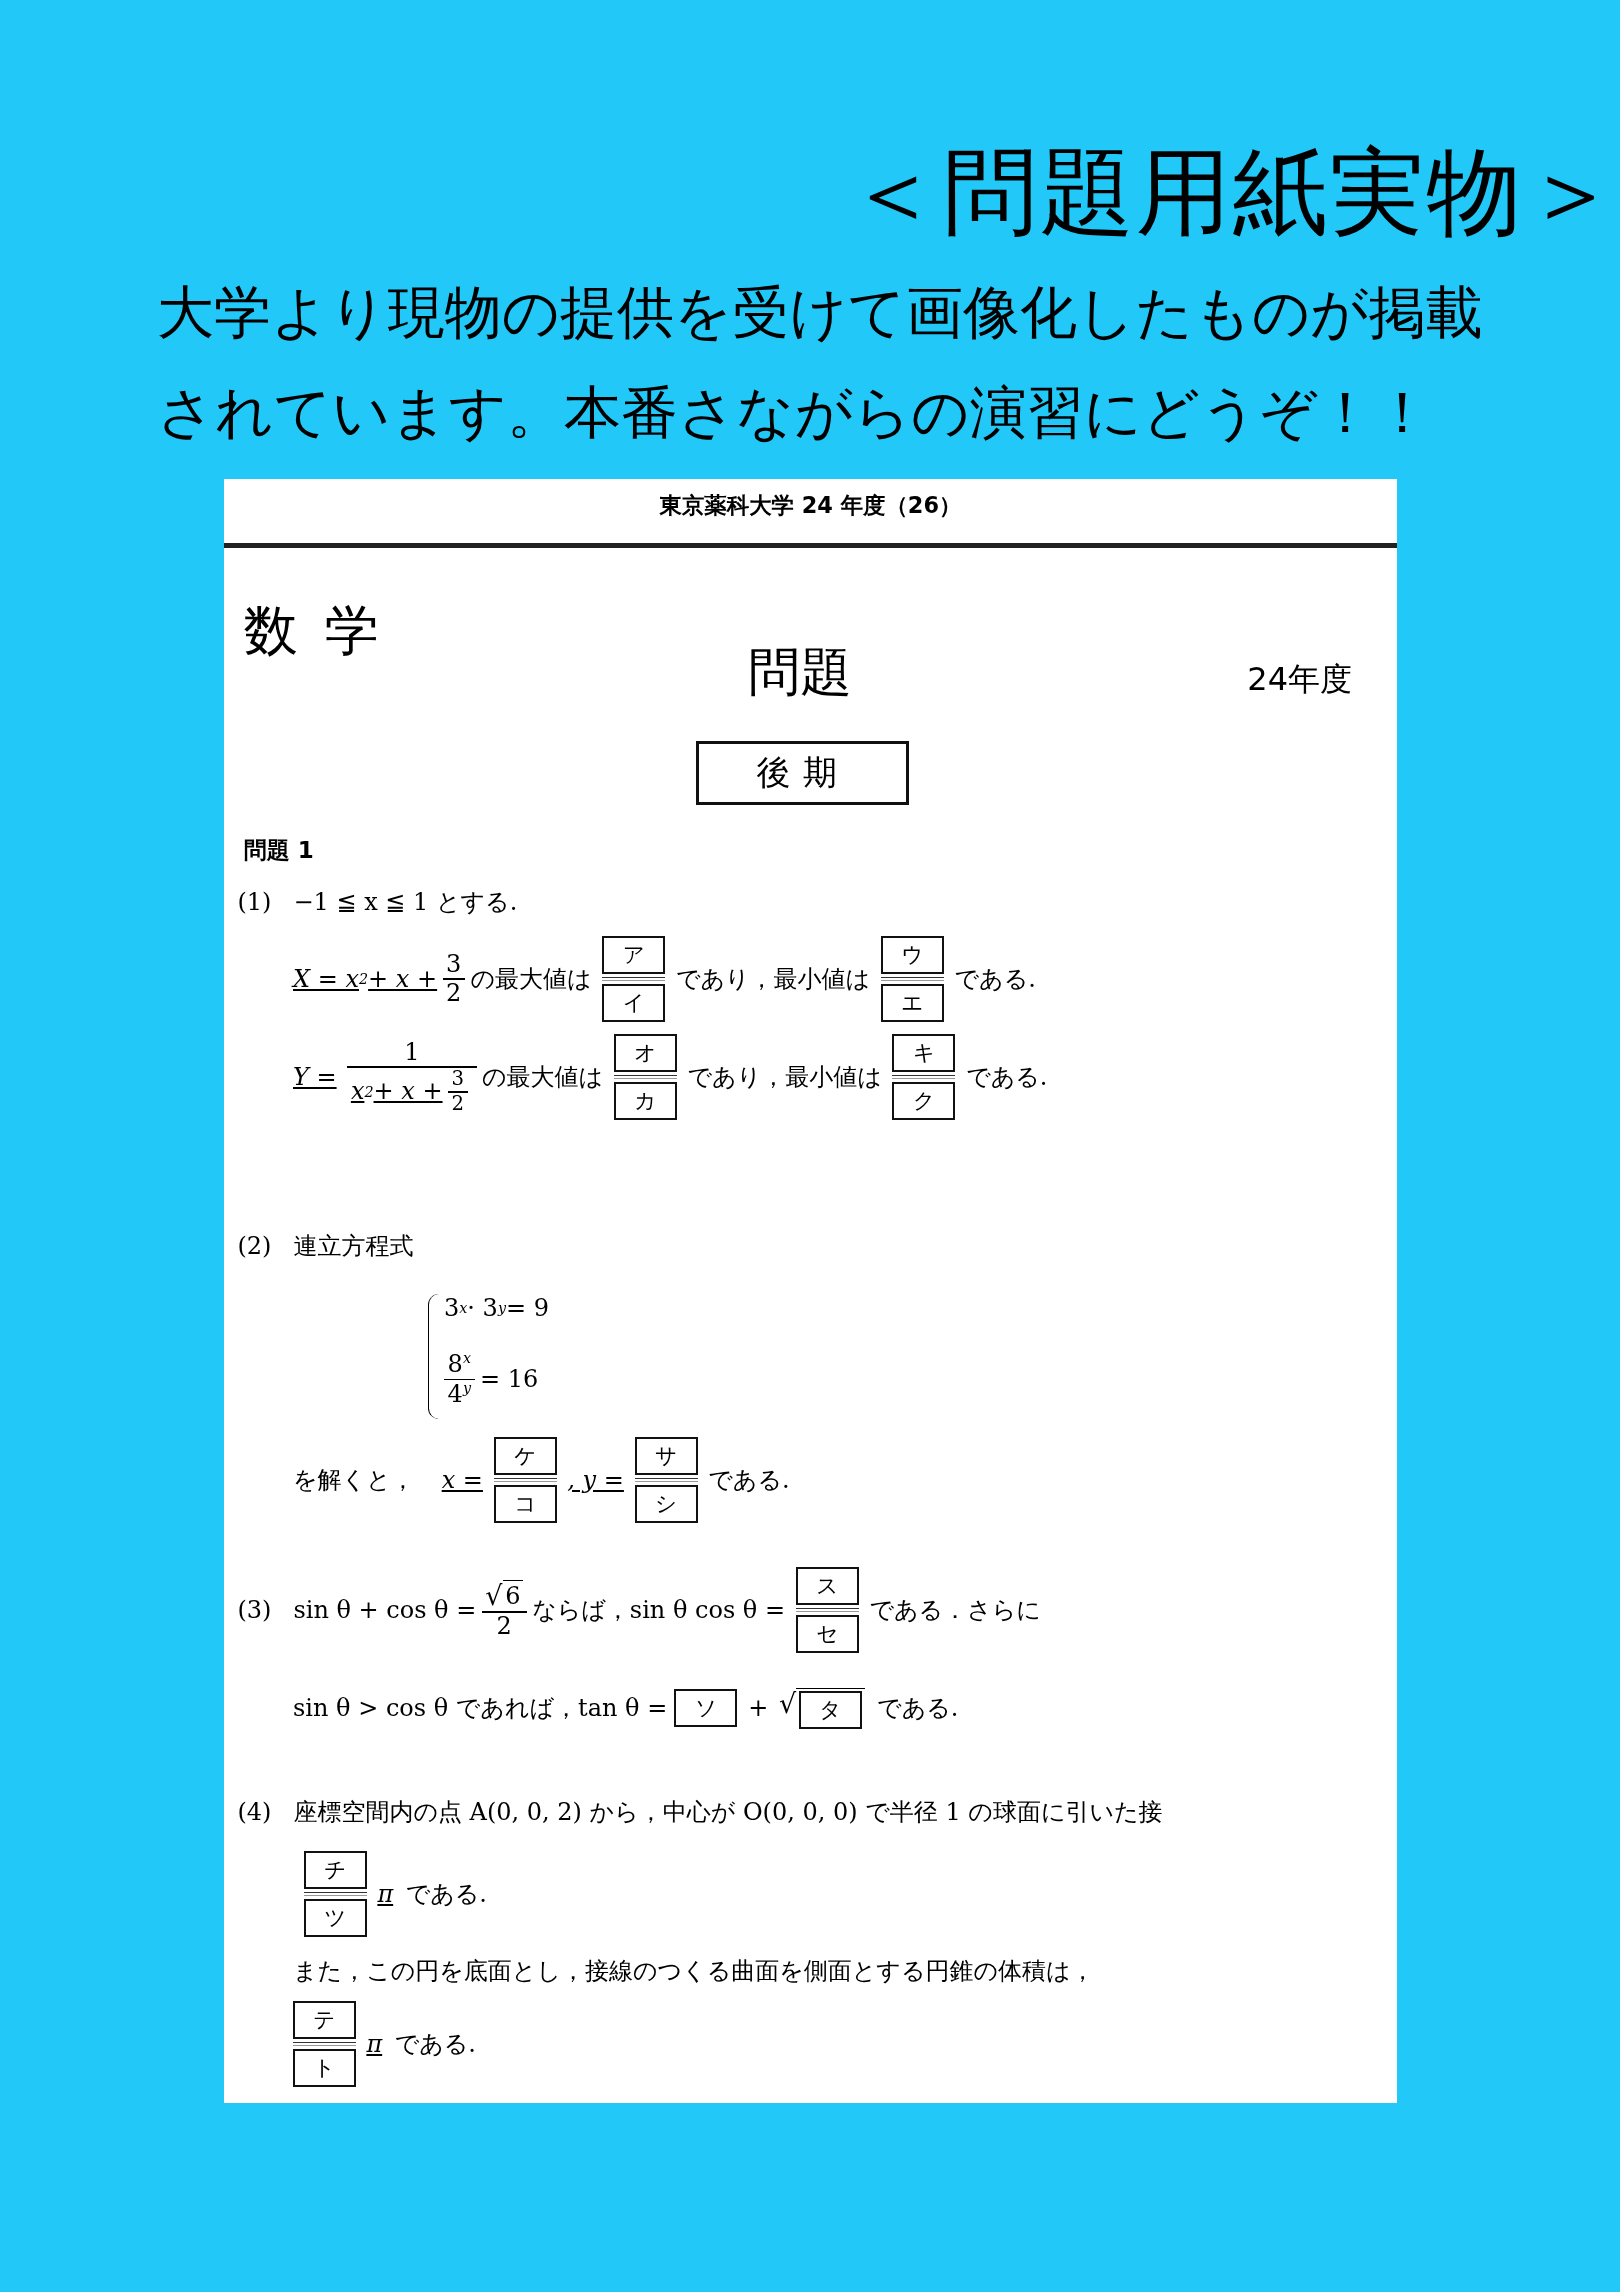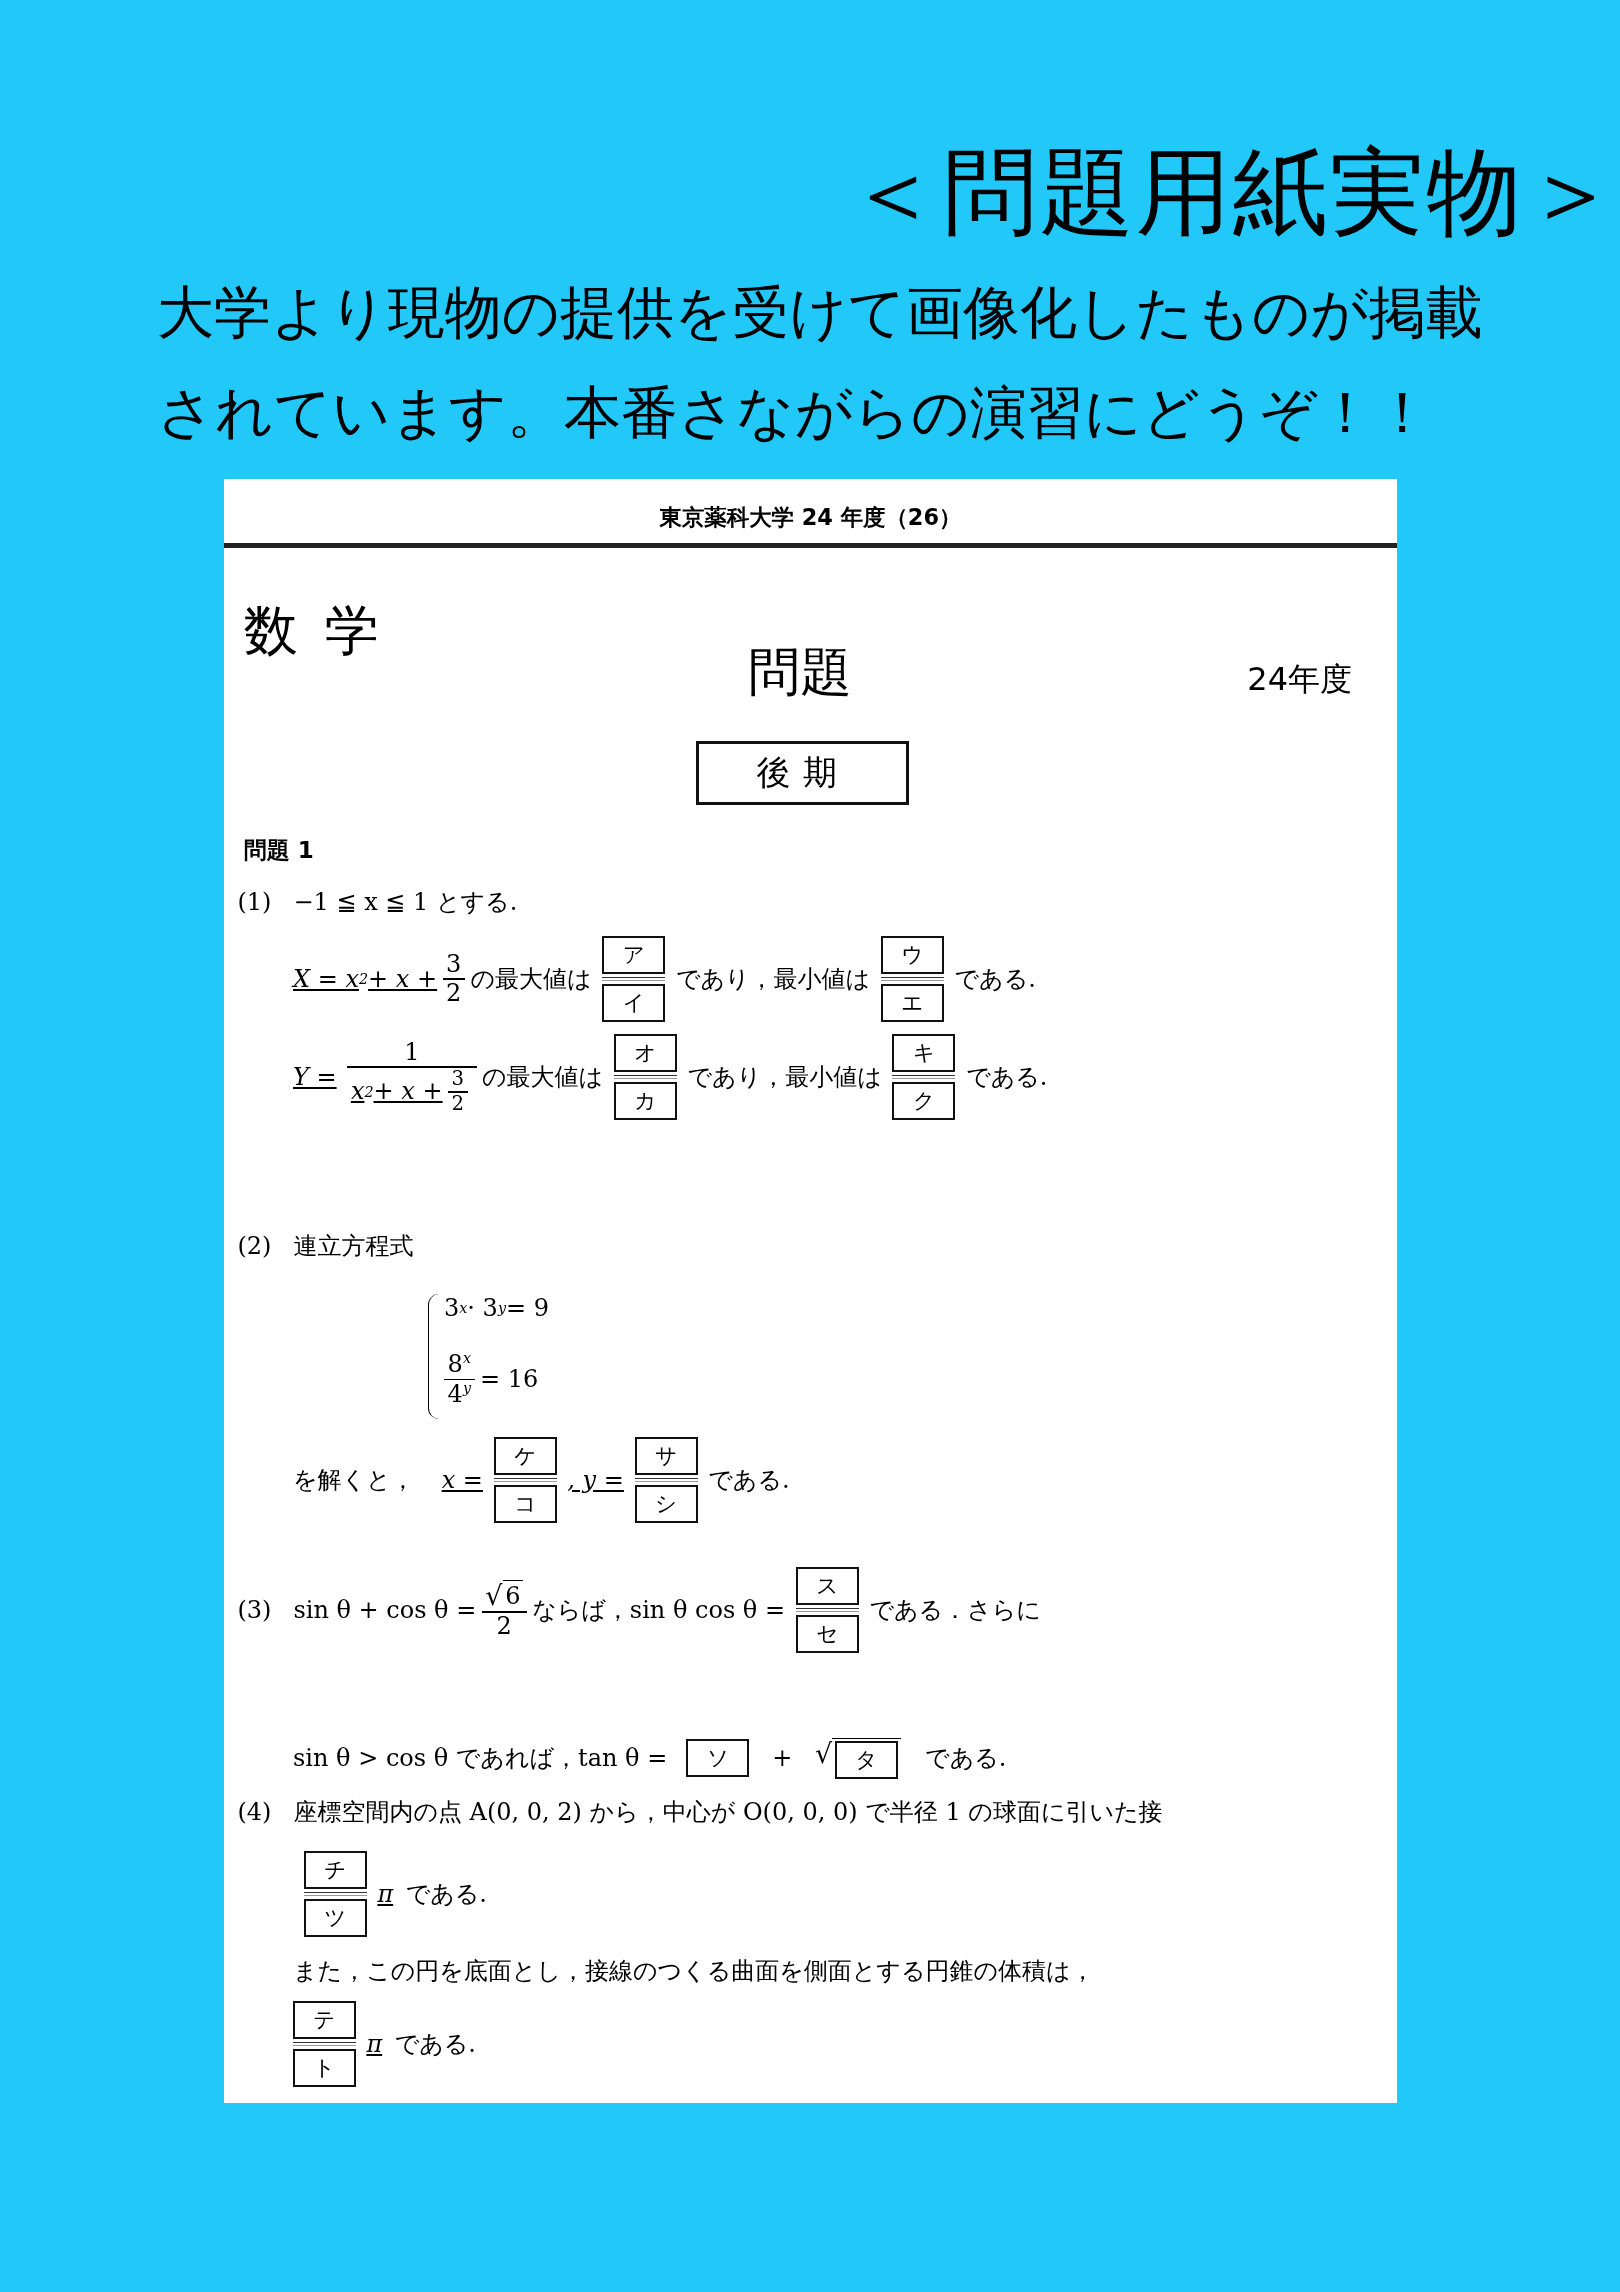--- a/index.html
+++ b/index.html
@@ -21,21 +21,21 @@
     white-space: nowrap;
   }
   .paper {
     position: absolute; left: 224px; top: 479px; width: 1173px; height: 1624px;
     background: #fff;
     font-family: "DejaVu Serif", "Liberation Serif", serif;
   }
   .paper-header {
     position: absolute; left: 0; width: 100%; top: 10.7px;
     text-align: center; font-size: 22.4px;
-    font-family: "DejaVu Sans", sans-serif; font-weight: bold; margin-top: 12px;
+    font-family: "DejaVu Sans", sans-serif; font-weight: bold;
   }
   .paper-rule {
     position: absolute; left: 0; width: 100%; top: 64px; height: 4.5px; background: #222;
   }
   .subject {
     position: absolute; left: 19.7px; top: 116px; font-size: 54px;
     font-family: "DejaVu Sans", sans-serif; letter-spacing: 27px;
   }
   .doc-title {
     position: absolute; left: 524px; top: 159px; font-size: 52px;
@@ -220,21 +220,21 @@
     </span>
     <span>ならば，sin θ cos θ =</span>
     <span class="bfrac">
       <span class="box">ス</span>
         <span class="bar"></span>
         <span class="box">セ</span>
     </span>
     <span>である．さらに</span>
   </div>
 
-  <div class="line" style="left:69px; top:1259px;gap:12px;">
+  <div class="line" style="left:69px; top:1209px;">
     <span>sin θ &gt; cos θ であれば，tan θ =</span>
     <span class="box" style="margin-left:7.2px;">ソ</span>
     <span style="margin:0 10.7px;">+</span>
     <span class="sqrt">
         <span class="rad">√</span>
         <span class="under"><span class="box">タ</span></span>
       </span>
     <span style="margin-left:12.5px;">である.</span>
   </div>
 

